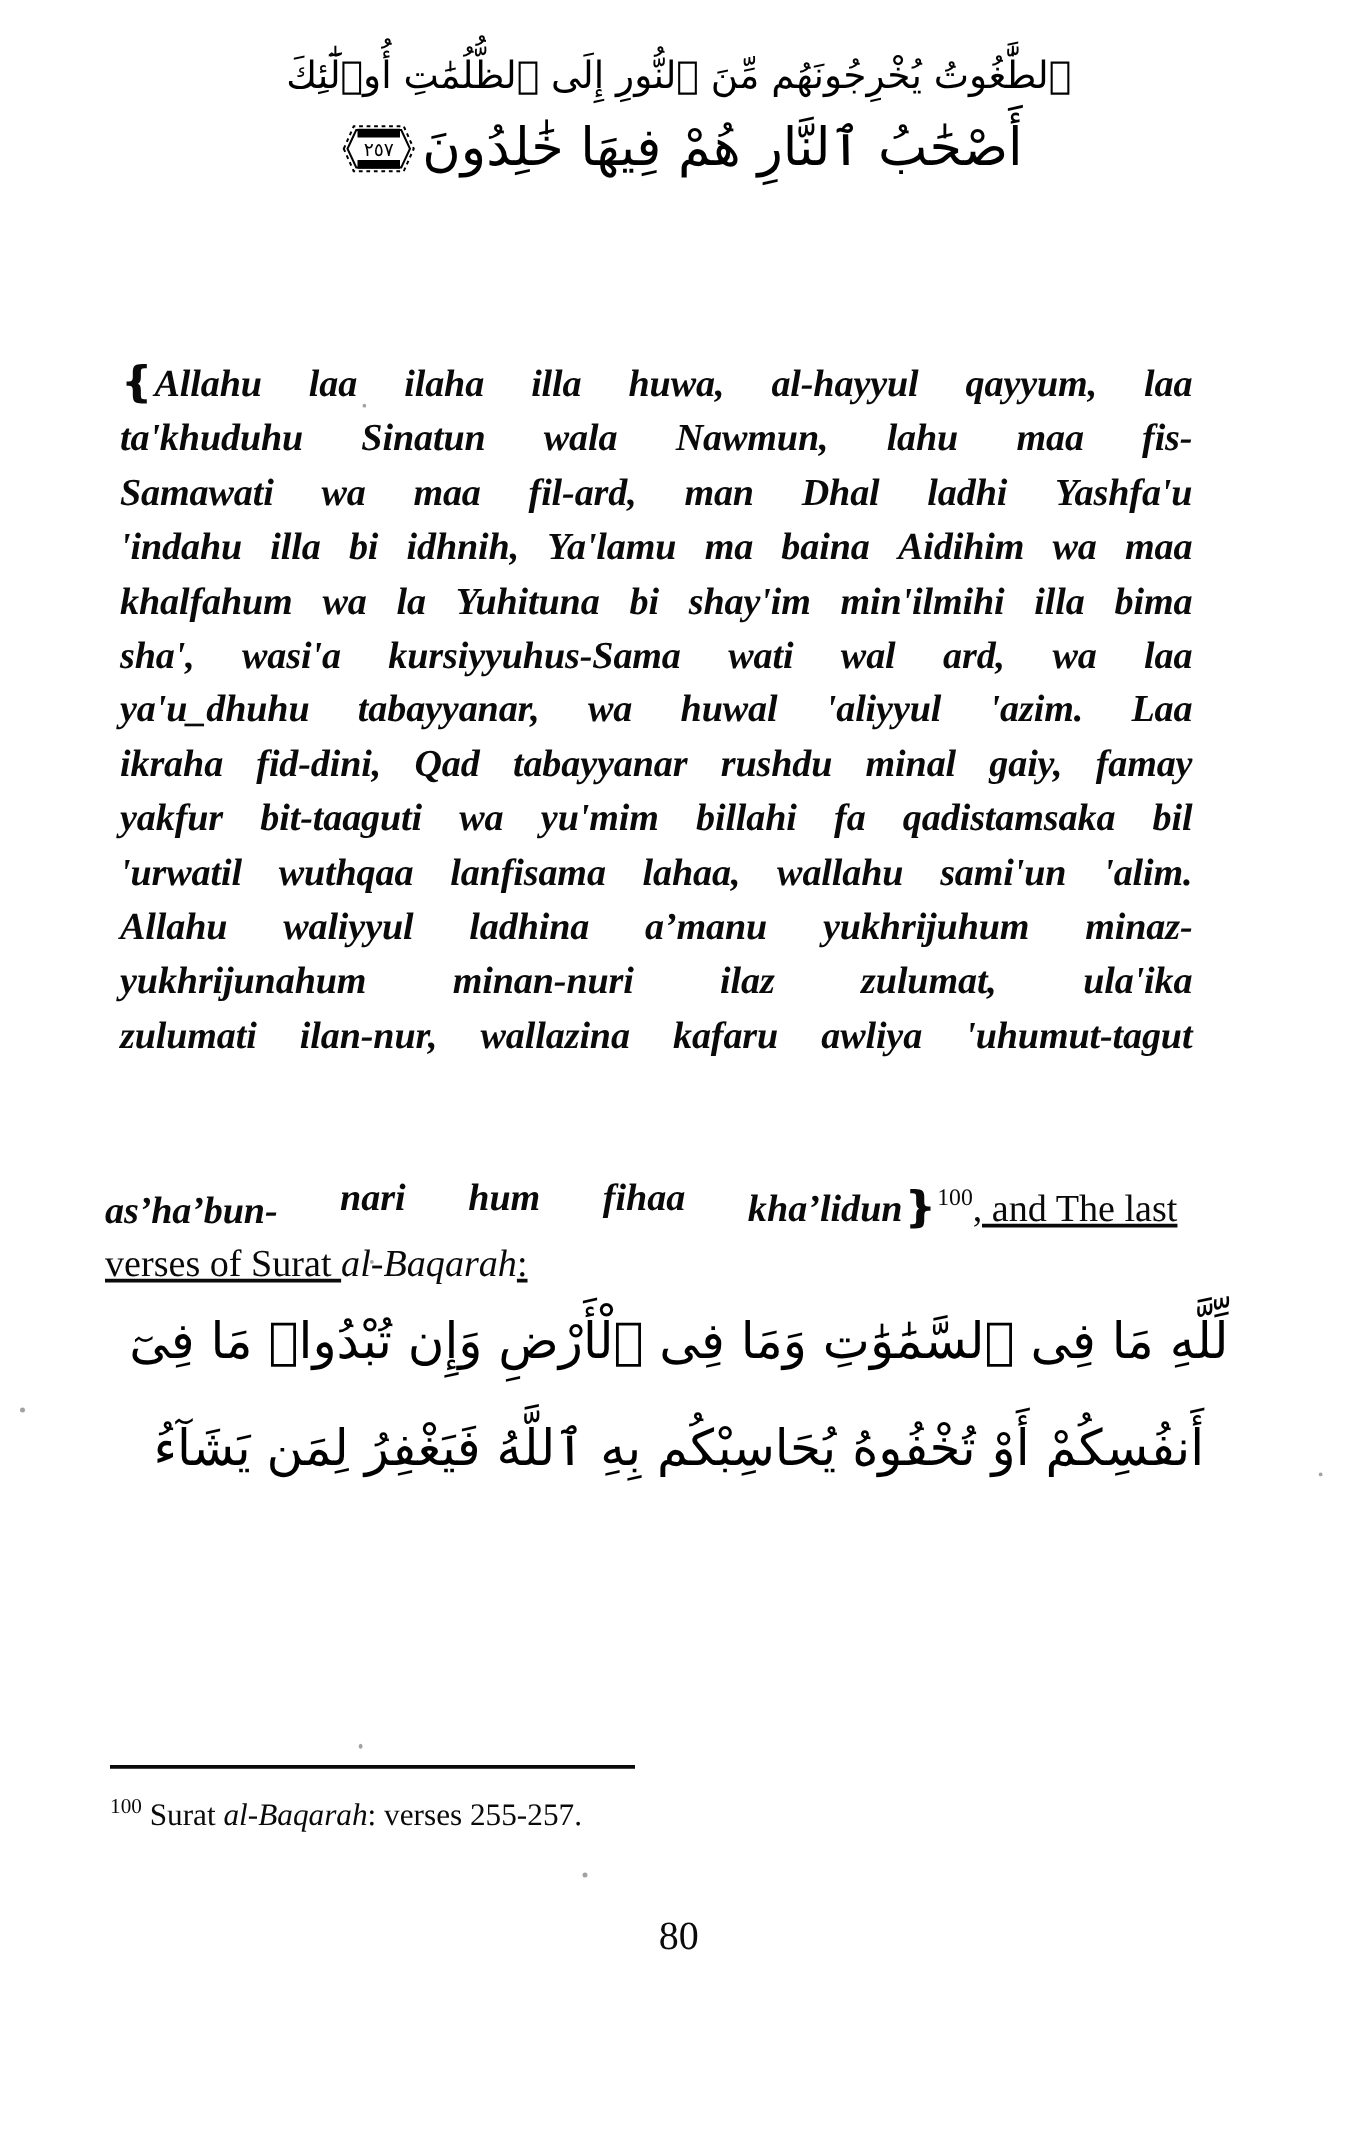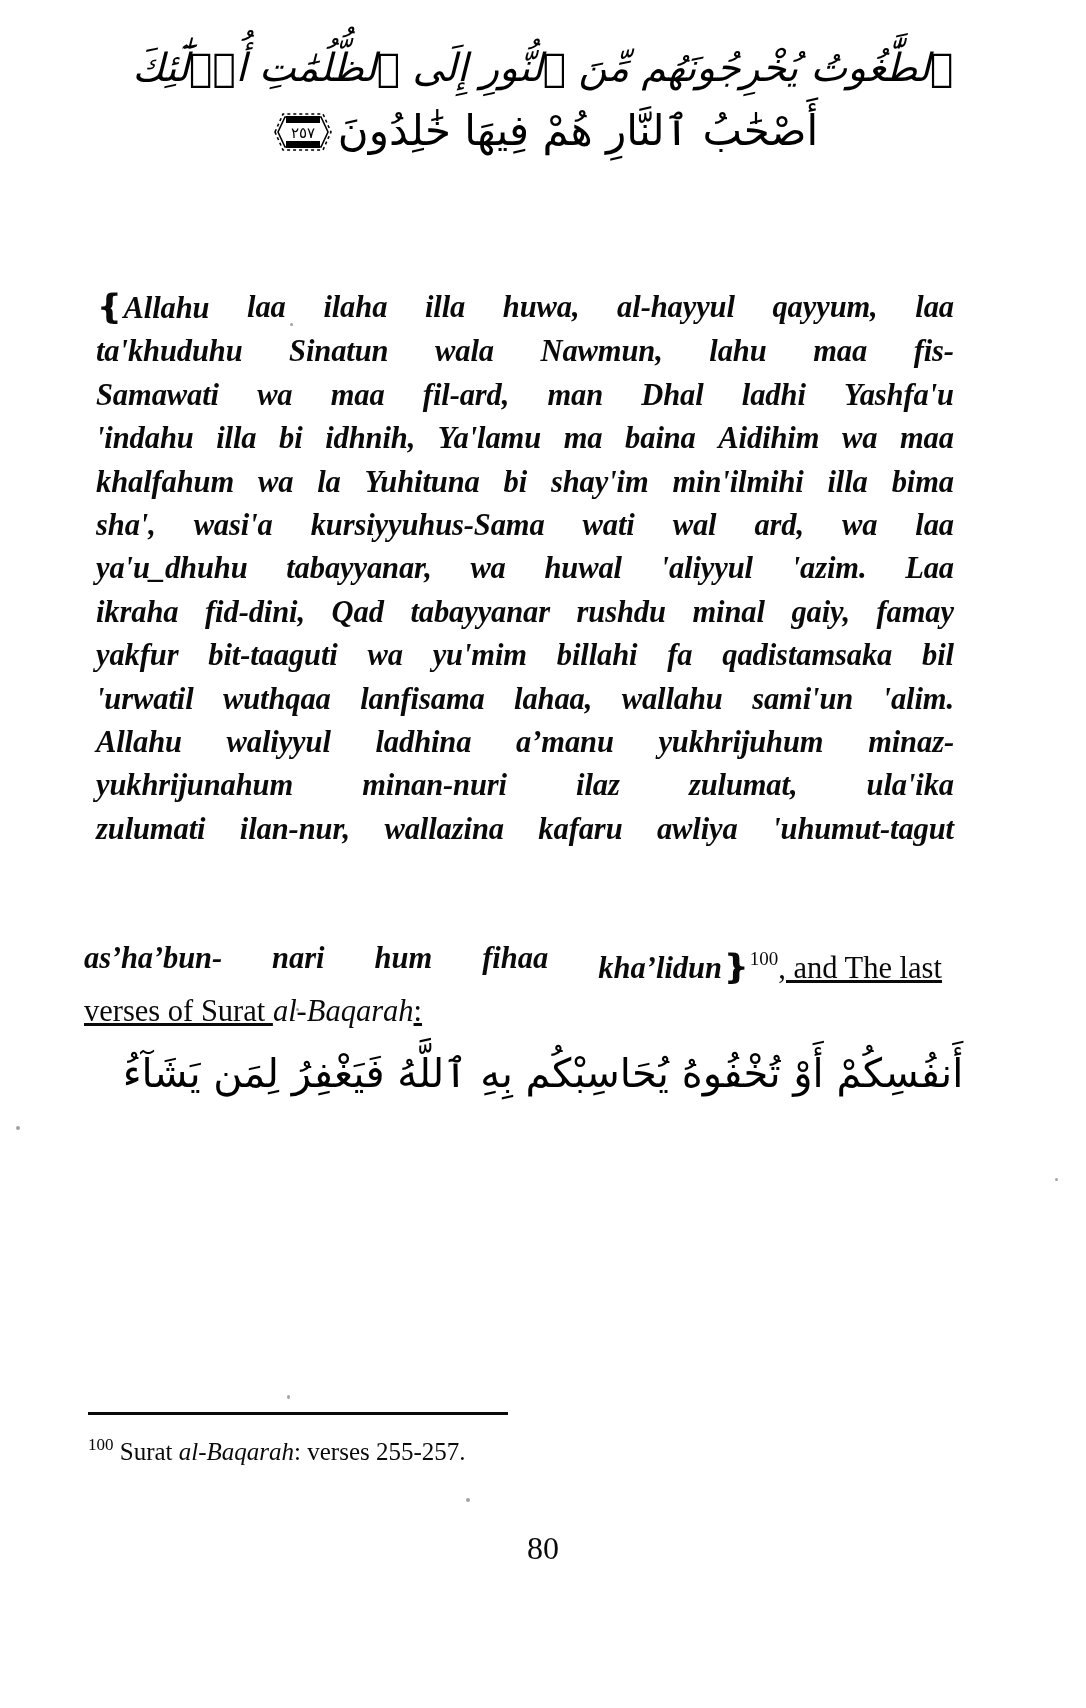--- a/index.html
+++ b/index.html
@@ -29,21 +29,21 @@
   }
   .arabic-line {
     display: block;
     white-space: nowrap;
     font-size: 42px;
     line-height: 1.55;
     letter-spacing: 0.5px;
     font-weight: 500;
   }
   #arabic-top { top: 38px; }
-  #arabic-top .arabic-line.l1 { font-size: 39px; font-style: italic; }
+  #arabic-top .arabic-line.l1 { font-size: 30px; }
   #arabic-top .arabic-line.l2 {
     text-align: center;
     padding-right: 0px;
   }
 
   #arabic-bottom { top: 1030px; }
   #arabic-bottom .arabic-line {
     font-size: 40px;
     line-height: 2.15;
   }
@@ -322,30 +322,31 @@
       <span class="w">wallazina</span>
       <span class="w">kafaru</span>
       <span class="w">awliya</span>
       <span class="w">'uhumut-tagut</span>
     </div>
 
   </div>
 
   <div class="closing-line">
     <div class="flexrow">
-      <span class="w tl-line nojust" style="display:inline;font-style:italic;font-weight:bold;">as’ha’bun-</span>
+      <span class="w tl-line nojust" style="display:inline;font-style:italic;font-weight:bold;margin-top:10px;">as’ha’bun-</span>
       <span class="w" style="font-style:italic;font-weight:bold;">nari</span>
       <span class="w" style="font-style:italic;font-weight:bold;">hum</span>
       <span class="w" style="font-style:italic;font-weight:bold;">fihaa</span>
       <span class="w" style="font-style:italic;font-weight:bold;"><span>kha’lidun</span><span class="bracket-close">❵</span><span class="sup">100</span><span class="roman">, and The last</span></span>
     </div>
     <div class="secondrow"><span class="roman">verses of Surat </span><span class="roman-italic">al-Baqarah</span><span class="roman">:</span></div>
   </div>
 
   <div class="arabic-block" id="arabic-bottom">
+    <span class="arabic-line">لِّلَّهِ مَا فِى ٱلسَّمَٰوَٰتِ وَمَا فِى ٱلْأَرْضِ وَإِن تُبْدُوا۟ مَا فِىٓ</span>
     <span class="arabic-line">أَنفُسِكُمْ أَوْ تُخْفُوهُ يُحَاسِبْكُم بِهِ ٱللَّهُ فَيَغْفِرُ لِمَن يَشَآءُ</span>
   </div>
 
   <div class="footnote-rule"></div>
 
   <div class="footnote"><span class="fn-sup">100</span> <span>Surat </span><span class="fn-it">al-Baqarah</span><span>: verses 255-257.</span></div>
 
   <div class="page-number">80</div>
 
   <div class="speck" style="left:290px;top:323px;width:3px;height:3px;"></div>

